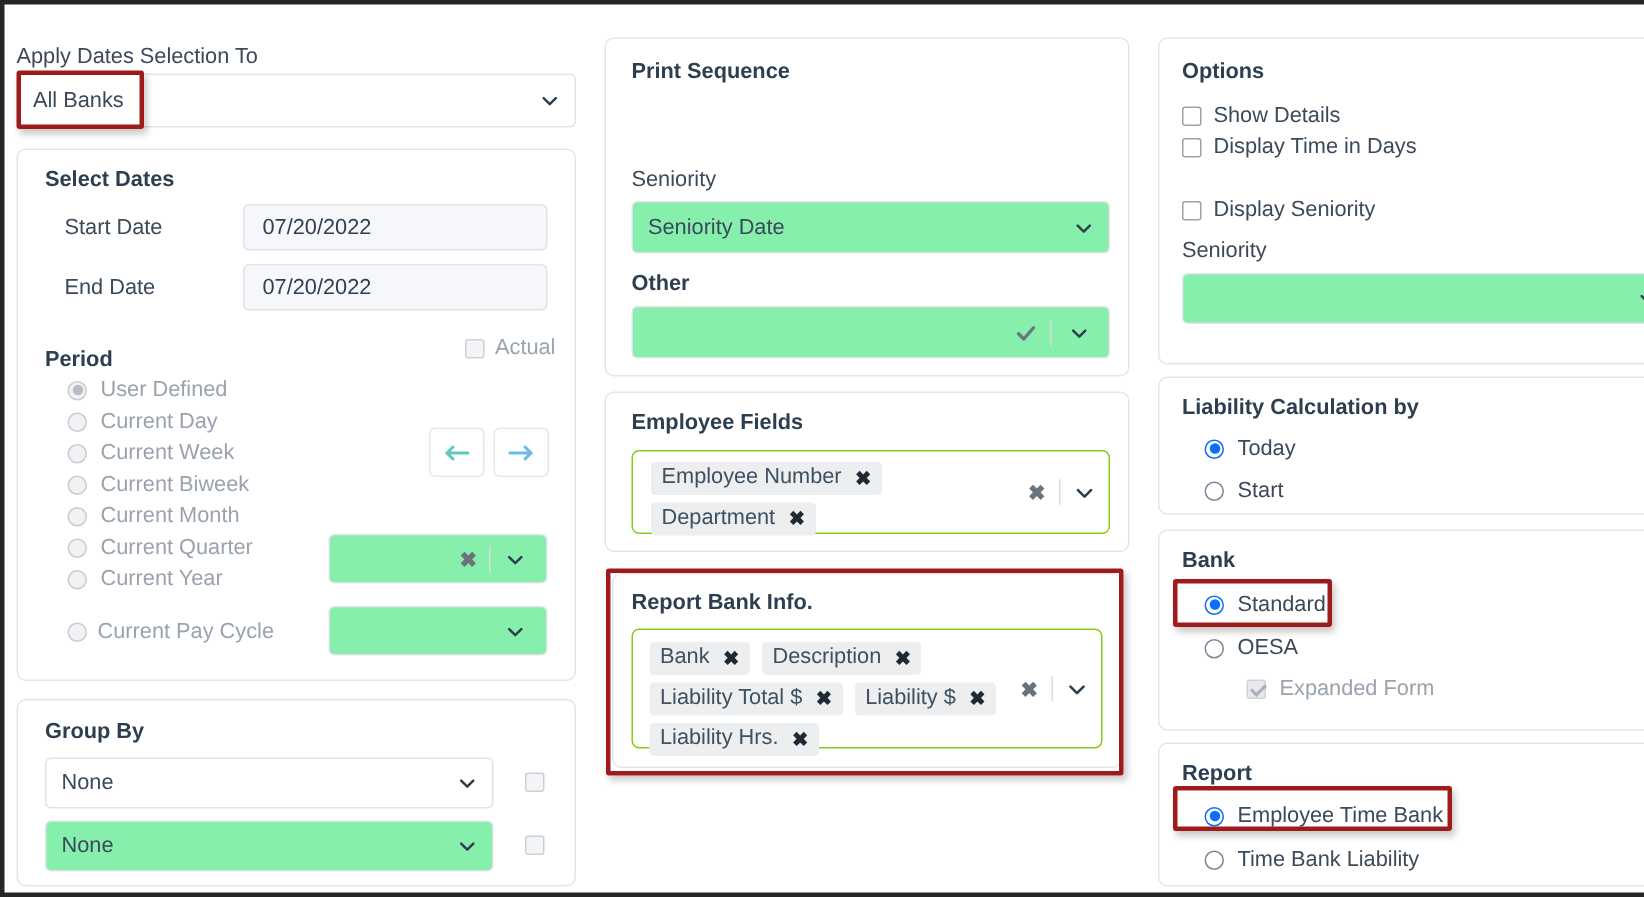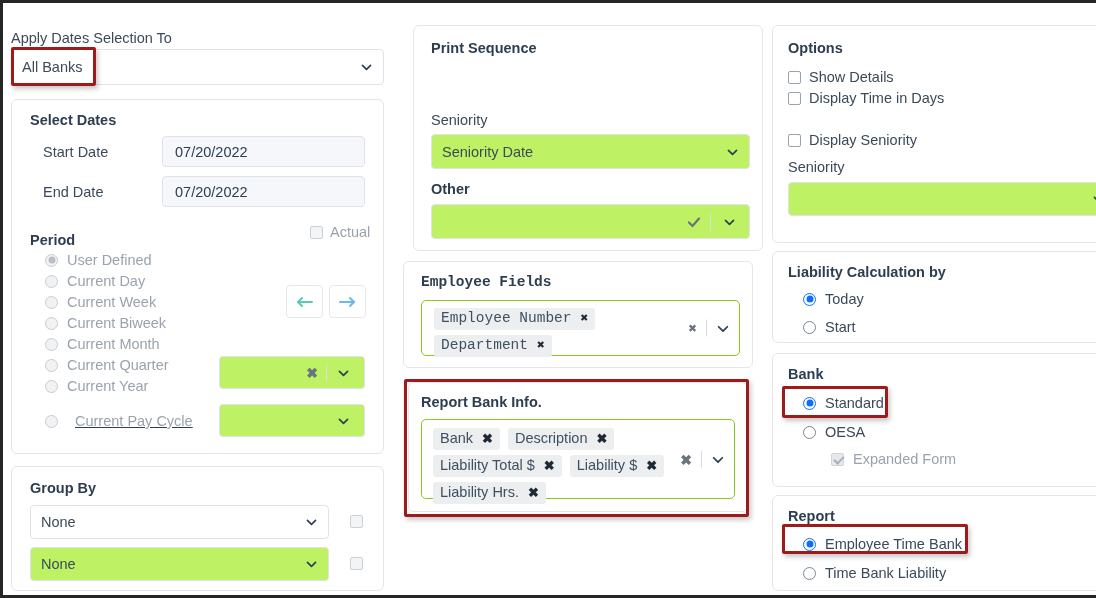--- a/index.html
+++ b/index.html
@@ -35,21 +35,21 @@
     font-weight:bold;
     font-size:14.5px;
     color:#2c3e50;
   }
   .lbl{color:#3b4a59;font-size:14.5px;}
 
   
   .sel{
     border:1px solid #dfe3e8;
     border-radius:4px;
-    background:#bef264;
+    background:#86efac;
     box-sizing:border-box;
     position:relative;
     display:flex;align-items:center;
     padding:0 10px;
     color:#3b4a59;
     font-size:14.5px;
   }
   .sel.white{background:#ffffff;}
   .sel .chev{
     position:absolute;right:10px;top:50%;transform:translateY(-50%);
@@ -183,21 +183,21 @@
         <span class="lbl muted">Current Month</span>
       </div>
       <div class="row" style="position:absolute;left:33px;top:257px;gap:9px;">
         <span class="radio disabled"></span>
         <span class="lbl muted">Current Quarter</span>
       </div>
       <div class="row" style="position:absolute;left:33px;top:278px;gap:9px;">
         <span class="radio disabled"></span>
         <span class="lbl muted">Current Year</span>
       </div>
-      <div class="row" style="position:absolute;left:33px;top:313px;gap:17px;text-decoration:underline;">
+      <div class="row" style="position:absolute;left:33px;top:313px;gap:7px;">
         <span class="radio disabled"></span>
         <span class="lbl muted">Current Pay Cycle</span>
       </div>
 
       <div class="arrowbtn" style="position:absolute;left:274px;top:185px;">
         <svg width="19" height="12" viewBox="0 0 19 12">
           <path d="M17 6 H3" stroke="#5ec9b8" stroke-width="2" stroke-linecap="round"></path>
           <path d="M7 2 L3 6 L7 10" stroke="#5ec9b8" stroke-width="2" fill="none" stroke-linecap="round" stroke-linejoin="round"></path>
         </svg>
       </div>
@@ -241,21 +241,21 @@
         <svg class="chev" viewBox="0 0 16 16">
           <path d="M3 6 L8 11 L13 6" stroke="#2c3e50" stroke-width="2" fill="none" stroke-linecap="round" stroke-linejoin="round"></path>
         </svg>
       </div>
       <span class="cb disabled" style="position:absolute;left:338px;top:90px;"></span>
     </div>
   </div>
 
   <div class="col col-mid">
 
-    <div class="card" style="left:12px;top:22px;width:350px;height:226px;">
+    <div class="card" style="left:2px;top:22px;width:350px;height:226px;">
       <div class="card-title" style="position:absolute;left:17px;top:14px;">Print Sequence</div>
 
 
       <div class="lbl" style="position:absolute;left:17px;top:86px;">Seniority</div>
 
       <div class="sel" style="position:absolute;left:17px;top:108px;width:319px;height:35px;">
         <span class="val">Seniority Date</span>
         <svg class="chev" viewBox="0 0 16 16">
           <path d="M3 6 L8 11 L13 6" stroke="#2c3e50" stroke-width="2" fill="none" stroke-linecap="round" stroke-linejoin="round"></path>
         </svg>
@@ -268,21 +268,21 @@
         <svg style="position:absolute;right:47px;top:50%;transform:translateY(-50%);width:16px;height:16px;" viewBox="0 0 16 16">
           <path d="M3 8.5 L6.5 12 L13 4.5" stroke="#6b737c" stroke-width="2.2" fill="none" stroke-linecap="round" stroke-linejoin="round"></path>
         </svg>
         <span class="divider" style="position:absolute;right:38px;top:50%;transform:translateY(-50%);"></span>
         <svg class="chev" style="right:13px;" viewBox="0 0 16 16">
           <path d="M3 6 L8 11 L13 6" stroke="#2c3e50" stroke-width="2" fill="none" stroke-linecap="round" stroke-linejoin="round"></path>
         </svg>
       </div>
     </div>
 
-    <div class="card" style="left:2px;top:258px;width:350px;height:107px;font-family:Liberation Mono, monospace;">
+    <div class="card" style="left:2px;top:258px;width:350px;height:107px;">
       <div class="card-title" style="position:absolute;left:17px;top:12px;">Employee Fields</div>
 
       <div class="fieldbox" style="position:absolute;left:17px;top:38px;width:319px;height:56px;">
         <div class="chips" style="position:absolute;left:12px;top:7px;width:240px;">
           <span class="chip">
             <span>Employee Number</span>
             <span class="x">✖</span>
           </span>
           <span class="chip">
             <span>Department</span>

